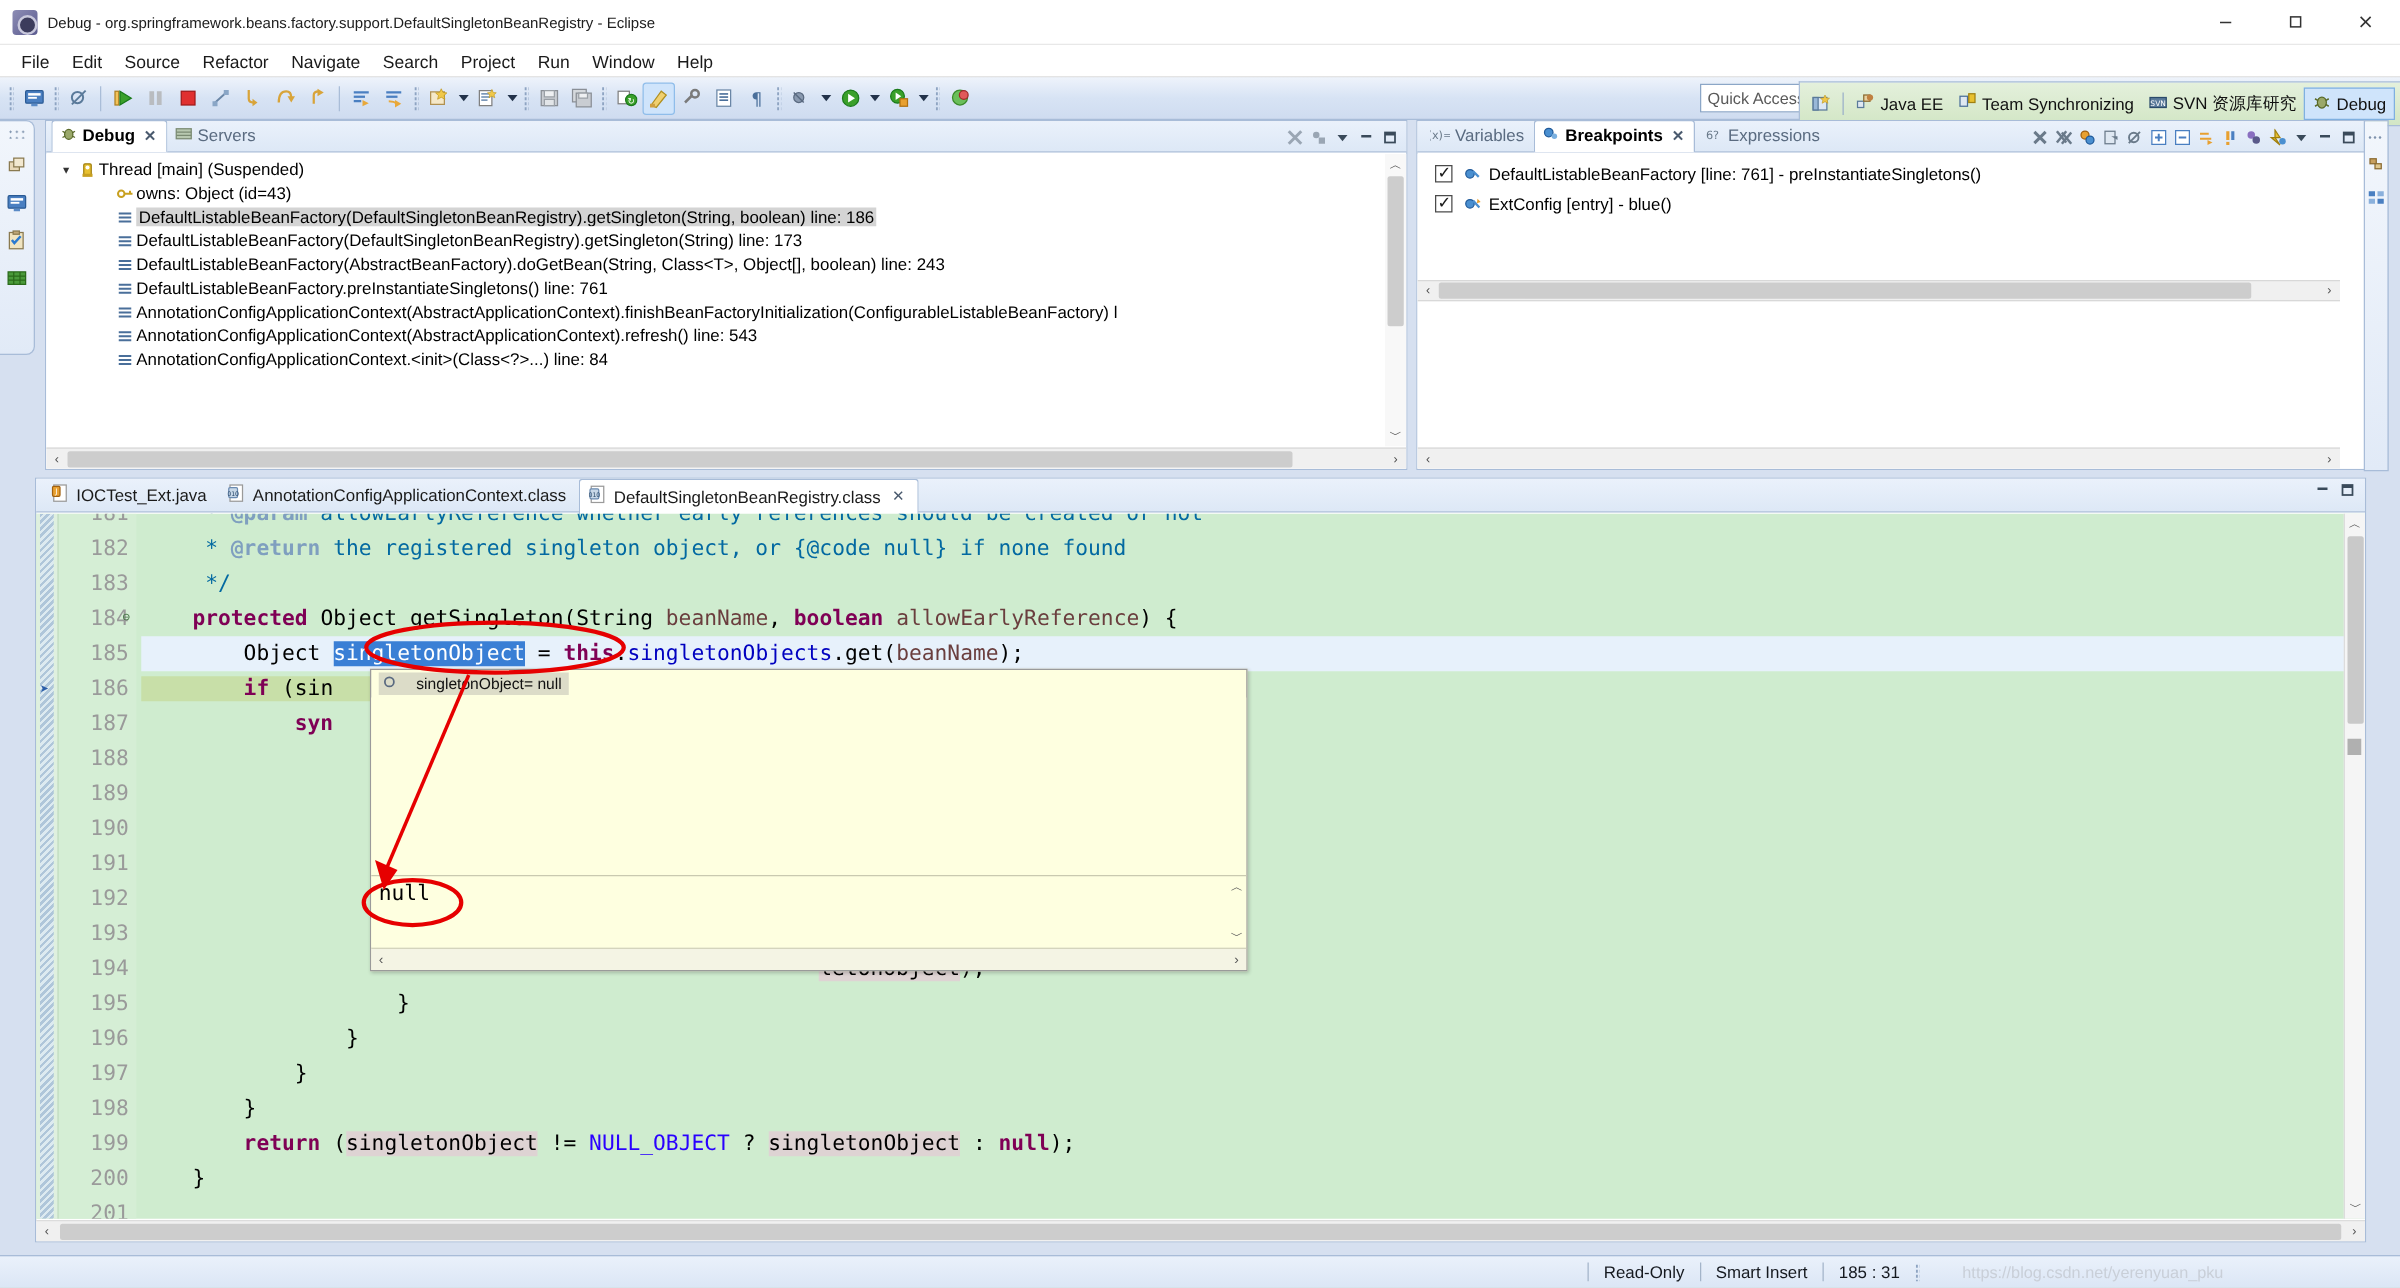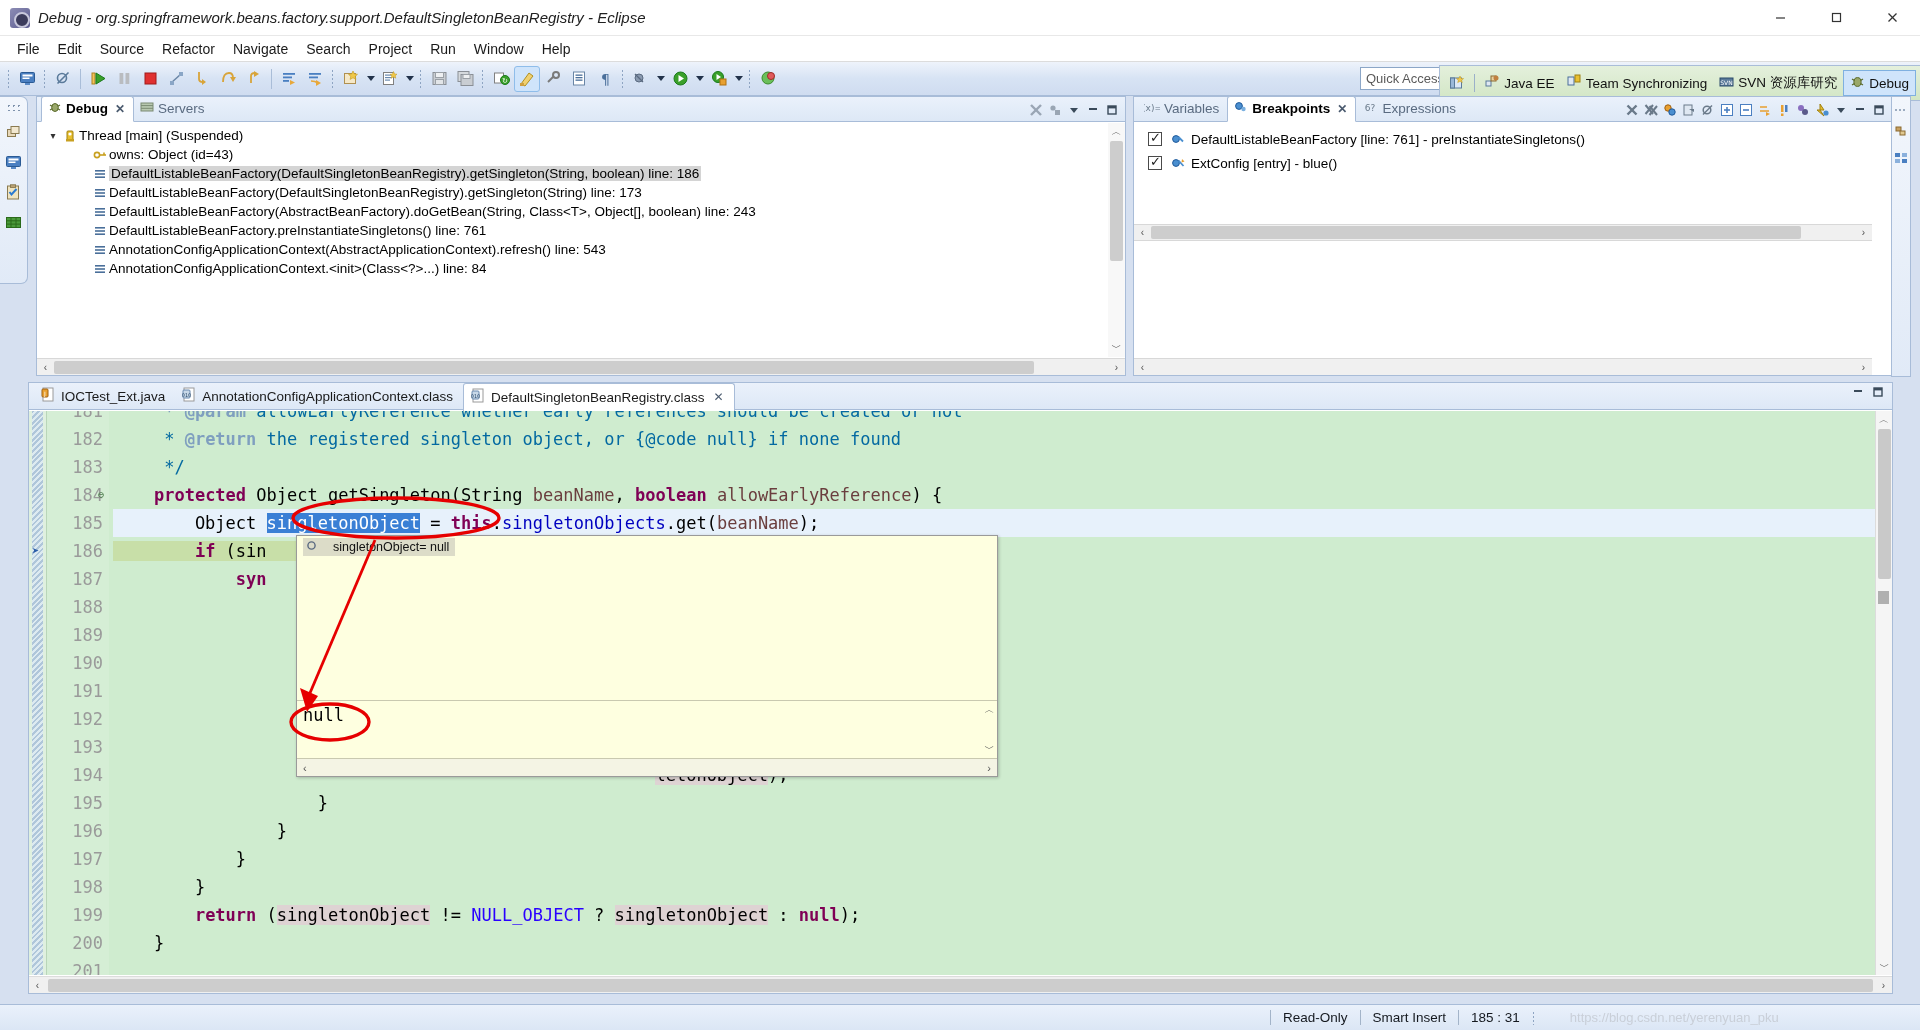--- a/index.html
+++ b/index.html
@@ -20,21 +20,21 @@
   }
   .title-icon {
     width: 20px; height: 20px; margin: 0 8px 0 10px;
     background: linear-gradient(135deg,#8d8db5,#5b5b8f);
     border-radius: 3px; position: relative; flex: none;
   }
   .title-icon::after {
     content:""; position:absolute; left:4px; top:4px; width:12px; height:12px;
     border-radius:50%; background:#3c3c5c; border:2px solid #c8c8dc;
   }
-  .title-text { font-size: 15px; color: #202020; white-space: nowrap; font-style: italic; }
+  .title-text { font-size: 12px; color: #202020; white-space: nowrap; }
   .win-btns { margin-left: auto; display: flex; height: 100%; }
   .win-btn {
     width: 56px; height: 100%;
     display: flex; align-items: center; justify-content: center;
     font-size: 16px; color: #333;
   }
 
   
   .menubar {
     height: 26px; background: #ffffff;
@@ -721,20 +721,31 @@
           <div class="tree-row" style="padding-left: 38px;">
             <span class="twisty"></span>
             <span class="ico">
               <svg width="14" height="14" viewBox="0 0 14 14">
                 <rect x="2" y="3" width="10" height="1.6" fill="#4a6f9a"></rect>
                 <rect x="2" y="6.2" width="10" height="1.6" fill="#4a6f9a"></rect>
                 <rect x="2" y="9.4" width="10" height="1.6" fill="#4a6f9a"></rect>
               </svg>
             </span>
             <span class="lbl">DefaultListableBeanFactory.preInstantiateSingletons() line: 761</span>
+          </div>
+          <div class="tree-row" style="padding-left: 38px;">
+            <span class="twisty"></span>
+            <span class="ico">
+              <svg width="14" height="14" viewBox="0 0 14 14">
+                <rect x="2" y="3" width="10" height="1.6" fill="#4a6f9a"></rect>
+                <rect x="2" y="6.2" width="10" height="1.6" fill="#4a6f9a"></rect>
+                <rect x="2" y="9.4" width="10" height="1.6" fill="#4a6f9a"></rect>
+              </svg>
+            </span>
+            <span class="lbl">AnnotationConfigApplicationContext(AbstractApplicationContext).finishBeanFactoryInitialization(ConfigurableListableBeanFactory) l</span>
           </div>
           <div class="tree-row" style="padding-left: 38px;">
             <span class="twisty"></span>
             <span class="ico">
               <svg width="14" height="14" viewBox="0 0 14 14">
                 <rect x="2" y="3" width="10" height="1.6" fill="#4a6f9a"></rect>
                 <rect x="2" y="6.2" width="10" height="1.6" fill="#4a6f9a"></rect>
                 <rect x="2" y="9.4" width="10" height="1.6" fill="#4a6f9a"></rect>
               </svg>
             </span>

